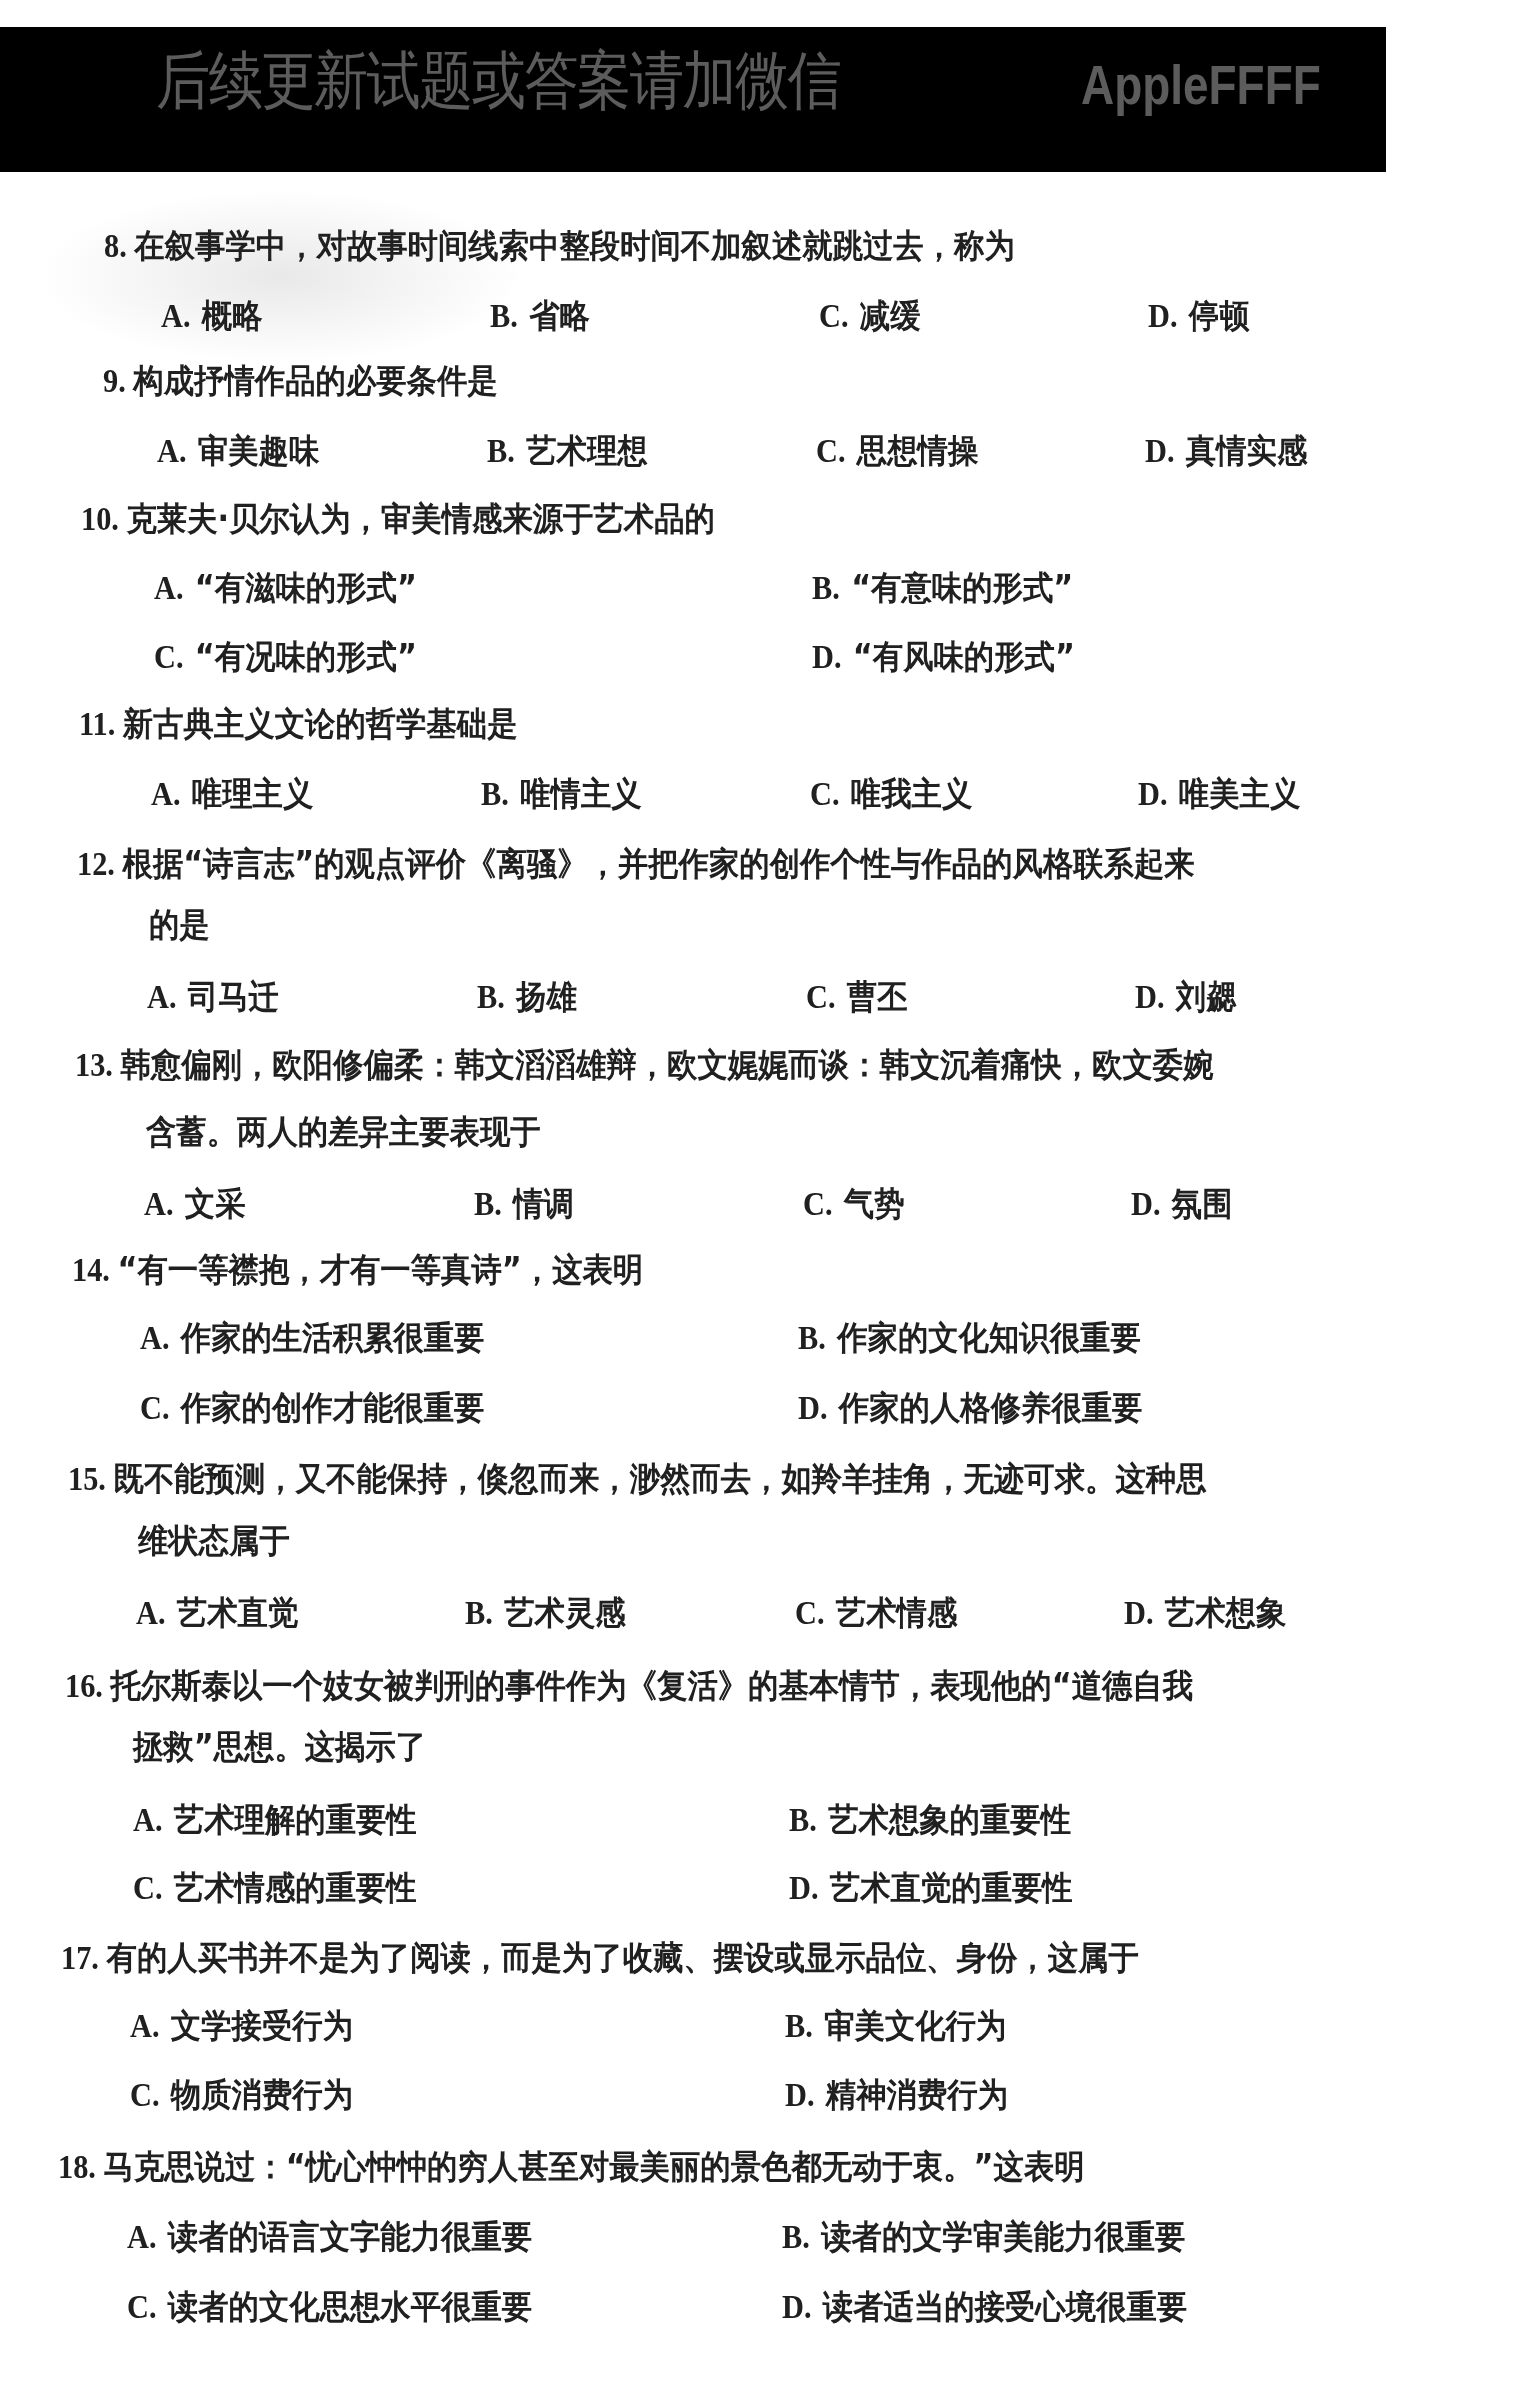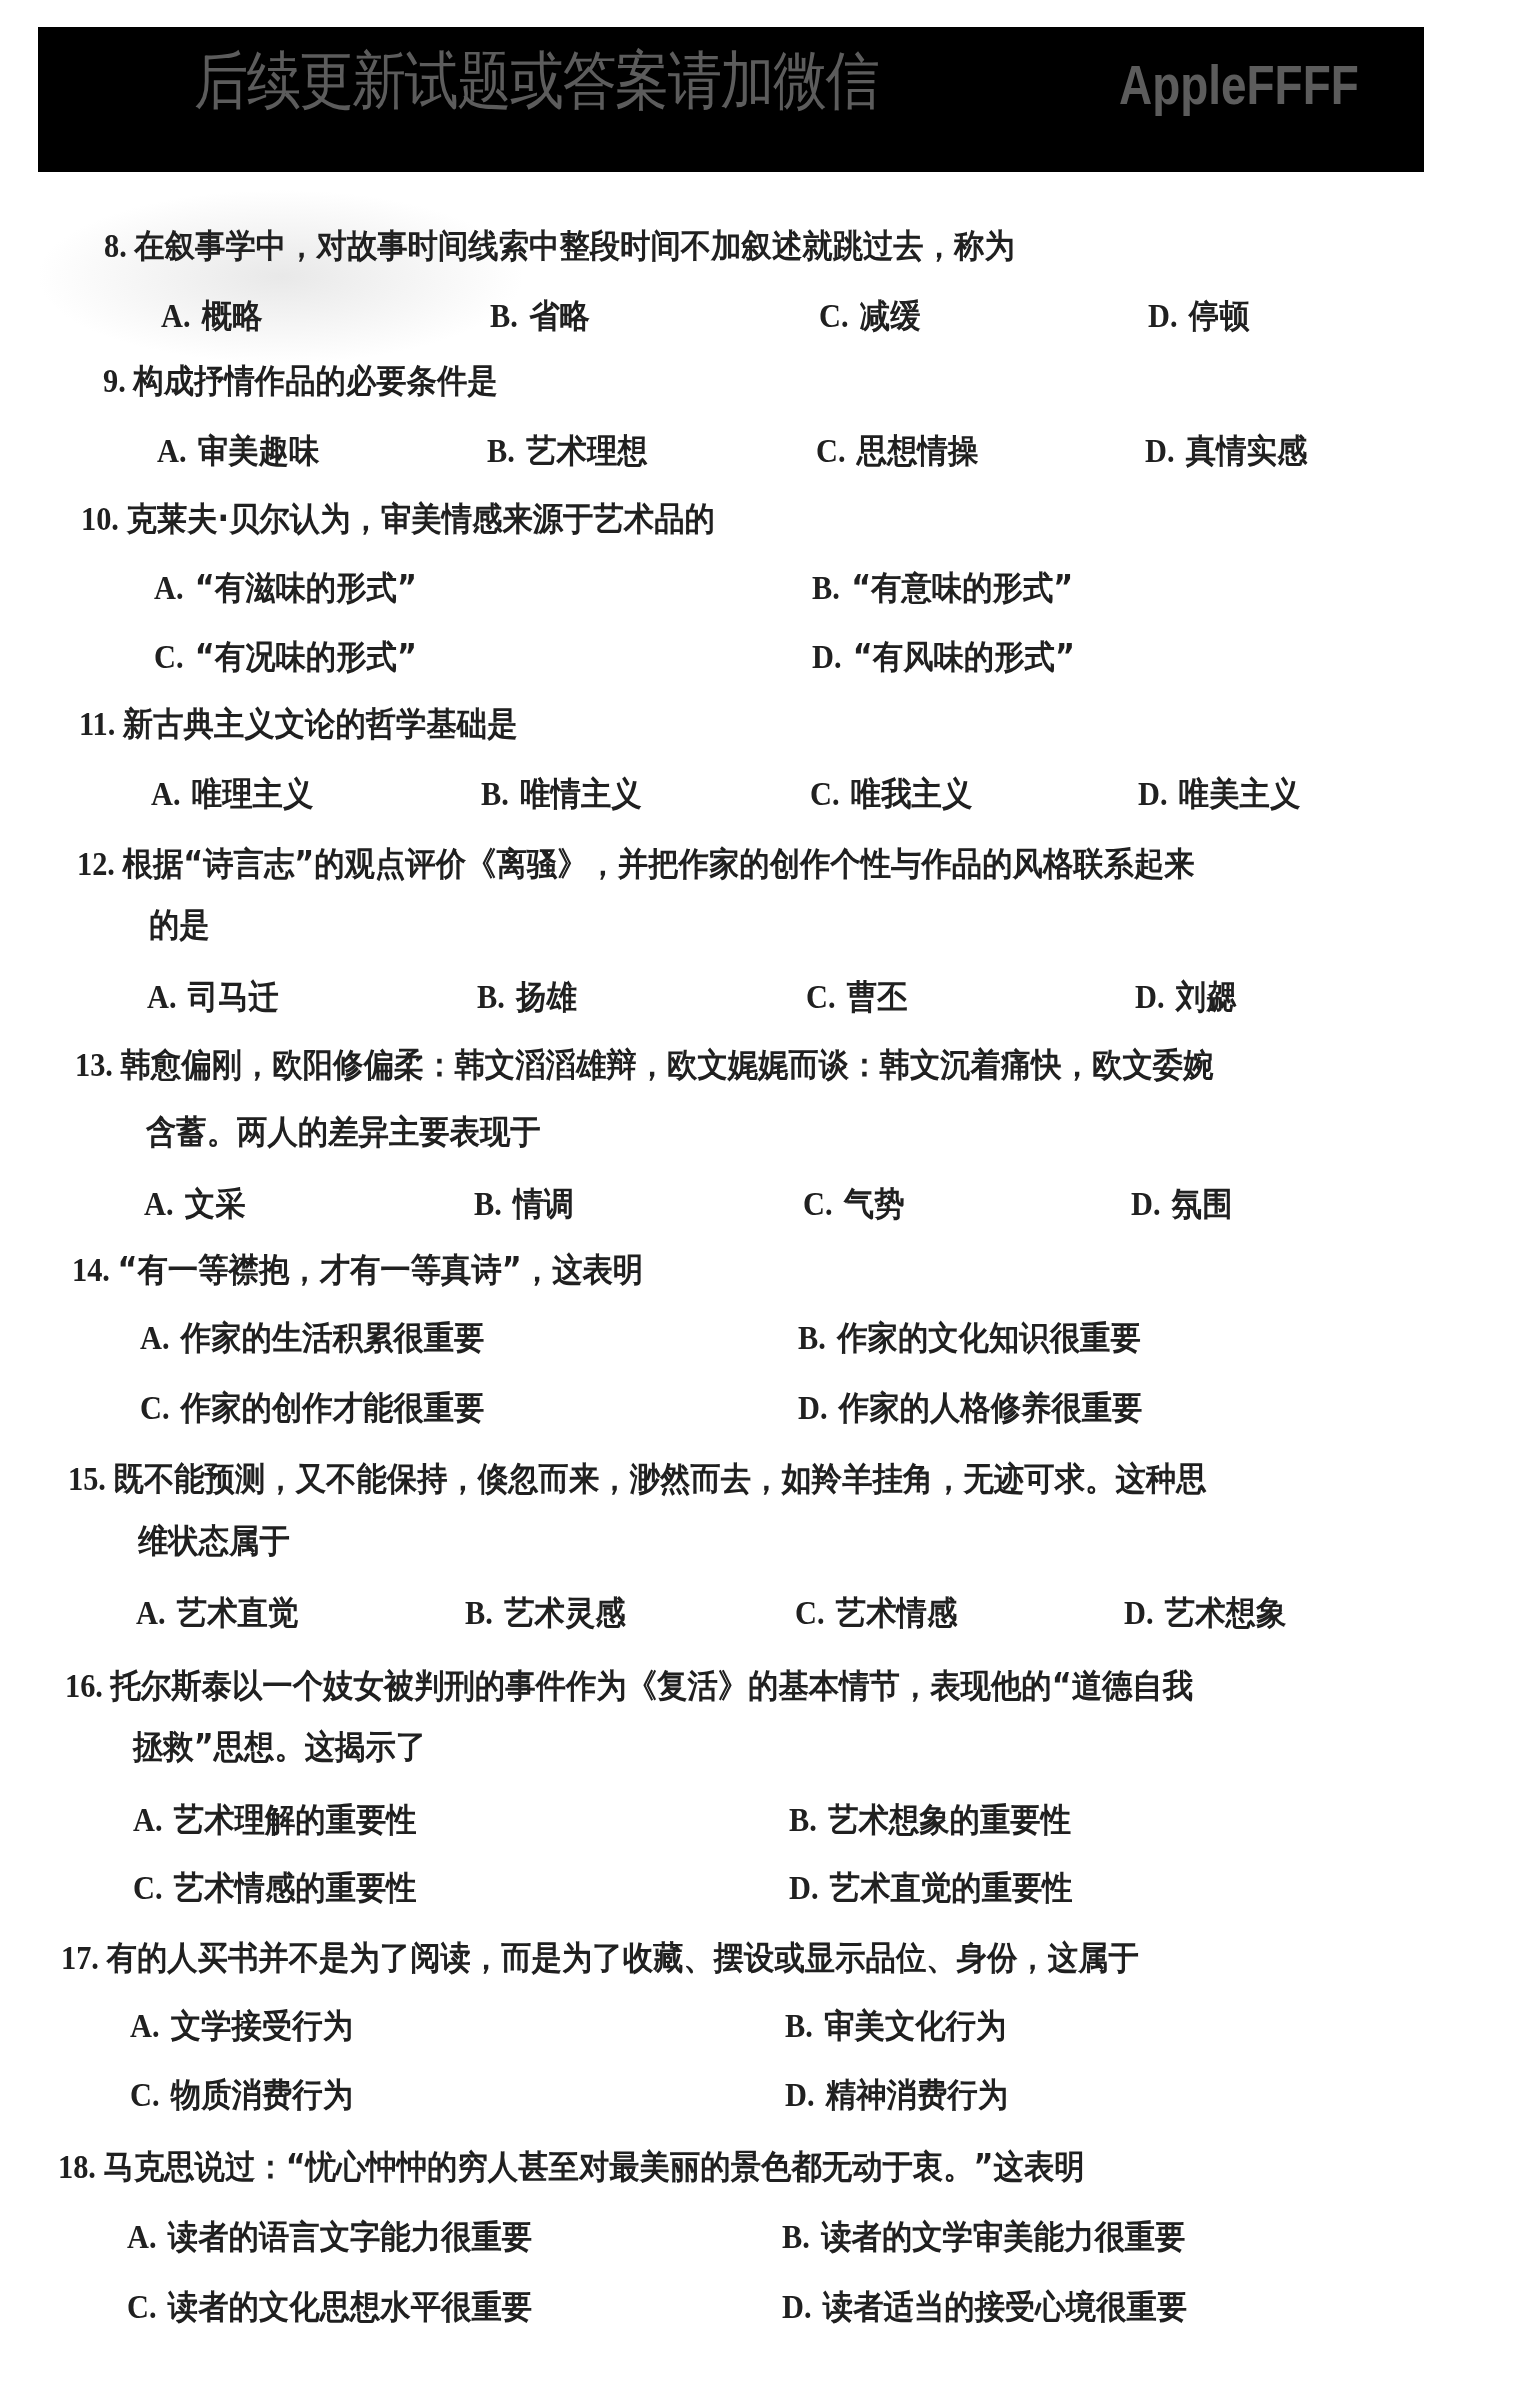--- a/index.html
+++ b/index.html
@@ -5,21 +5,20 @@
   html, body { margin:0; padding:0; }
   body {
     width:1517px; height:2401px; position:relative; overflow:hidden;
     background:#ffffff;
     font-family:"DejaVu Sans", "Liberation Sans", sans-serif;
     color:#1a1a1a;
   }
   .banner {
     position:absolute; left:0; top:27px; width:1386px; height:145px;
     background:#000000;
-    margin-left:38px;
   }
   .banner-text {
     position:absolute; top:19.3px; left:156px;
     font-size:63px; line-height:70px; color:#5c5c5c;
     font-family:"DejaVu Sans", sans-serif; letter-spacing:-1.8px;
     white-space:nowrap; transform:scaleX(0.86); transform-origin:left top;
   }
   .banner-handle {
     position:absolute; top:26px; left:1081px;
     font-size:56px; line-height:63px; font-weight:bold; color:#5c5c5c;

